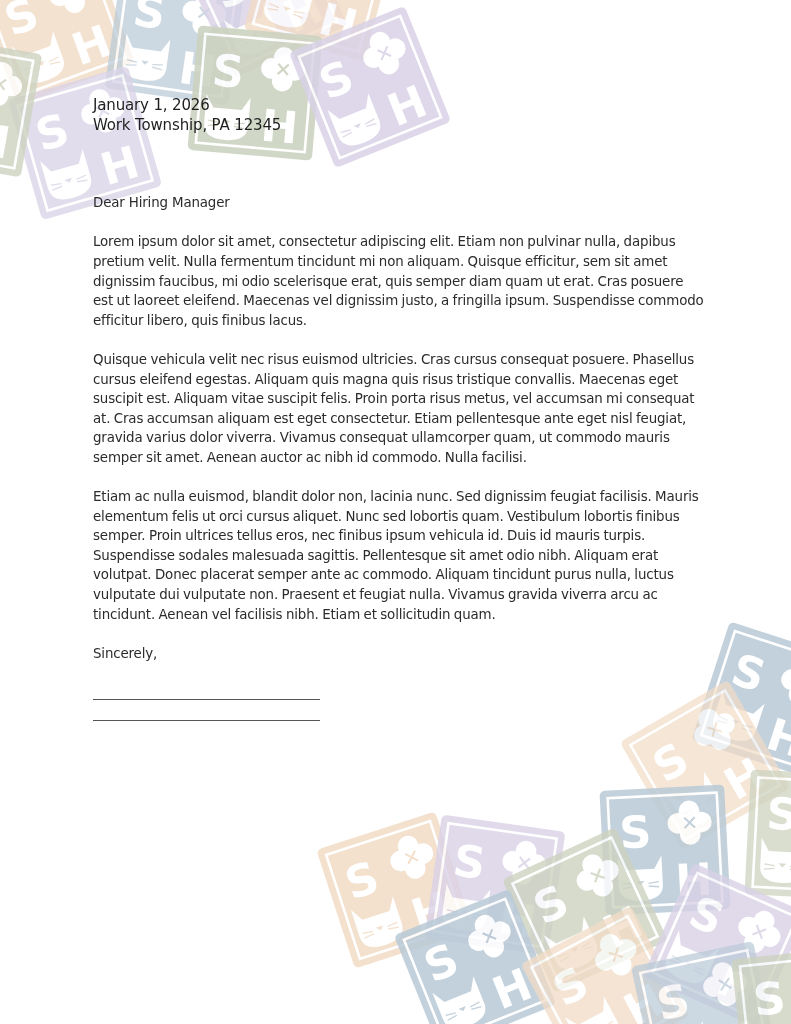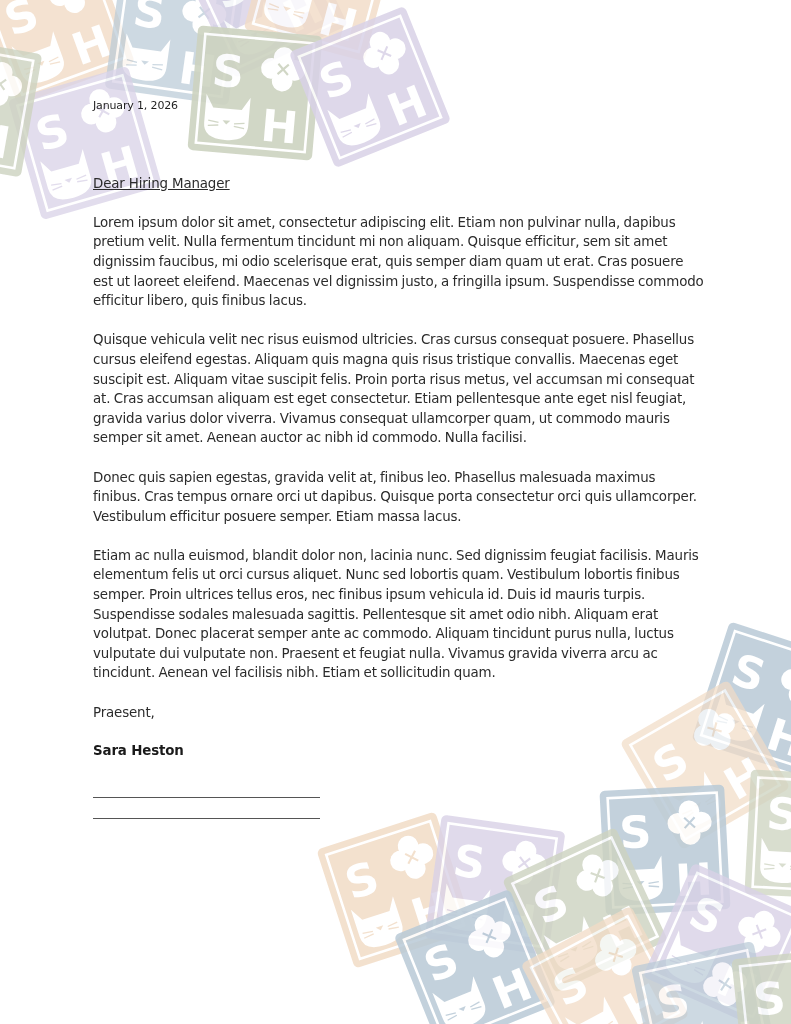--- a/index.html
+++ b/index.html
@@ -10,22 +10,22 @@
       color: #2b2b2b;
     }
     .stamps { position: absolute; inset: 0; z-index: 0; pointer-events: none; }
     .stamp { position: absolute; width: 130px; height: 130px; }
     .stamp svg { width: 100%; height: 100%; display: block; }
     .letter {
       position: absolute; left: 93px; top: 96px; width: 612px; z-index: 1;
       font-size: 13.4px; line-height: 19.6px; letter-spacing: -0.15px;
     }
     .letter p { margin: 0; }
-    .address p { color: #1f1f1f; font-size: 11px; }
-    .salutation { margin-top: 58px !important; text-decoration: underline; }
+    .address p { color: #1f1f1f; font-size: 15px; }
+    .salutation { margin-top: 58px !important; }
     .body-para { margin-top: 19.6px !important; word-spacing: -0.6px; }
     .closing { margin-top: 19.6px !important; }
     .signer { margin-top: 19px !important; font-weight: bold; color: #1a1a1a; }
     .sig-line {
       width: 227px; border-bottom: 1px solid #555; height: 0;
       margin-top: 36px;
     }
     .sig-line.second { margin-top: 20px; }
     .sig-label { margin-top: 3px !important; }
   </style>
@@ -160,27 +160,26 @@
   <div class="stamp" style="left:735px;top:950px;transform:rotate(-6deg);color:#cdd3c0;opacity:.8">
       <svg>
         <use href="#sh-stamp"></use>
       </svg>
     </div>
 </div>
 
 <div class="letter">
   <div class="address">
     <p>January 1, 2026</p>
+    <p>Work Township, PA 12345</p>
   </div>
 
   <p class="salutation">Dear Hiring Manager</p>
 
   <p class="body-para">Lorem ipsum dolor sit amet, consectetur adipiscing elit. Etiam non pulvinar nulla, dapibus pretium velit. Nulla fermentum tincidunt mi non aliquam. Quisque efficitur, sem sit amet dignissim faucibus, mi odio scelerisque erat, quis semper diam quam ut erat. Cras posuere est ut laoreet eleifend. Maecenas vel dignissim justo, a fringilla ipsum. Suspendisse commodo efficitur libero, quis finibus lacus.</p>
   <p class="body-para">Quisque vehicula velit nec risus euismod ultricies. Cras cursus consequat posuere. Phasellus cursus eleifend egestas. Aliquam quis magna quis risus tristique convallis. Maecenas eget suscipit est. Aliquam vitae suscipit felis. Proin porta risus metus, vel accumsan mi consequat at. Cras accumsan aliquam est eget consectetur. Etiam pellentesque ante eget nisl feugiat, gravida varius dolor viverra. Vivamus consequat ullamcorper quam, ut commodo mauris semper sit amet. Aenean auctor ac nibh id commodo. Nulla facilisi.</p>
-  <p class="body-para">Donec quis sapien egestas, gravida velit at, finibus leo. Phasellus malesuada maximus finibus. Cras tempus ornare orci ut dapibus. Quisque porta consectetur orci quis ullamcorper. Vestibulum efficitur posuere semper. Etiam massa lacus.</p>
   <p class="body-para">Etiam ac nulla euismod, blandit dolor non, lacinia nunc. Sed dignissim feugiat facilisis. Mauris elementum felis ut orci cursus aliquet. Nunc sed lobortis quam. Vestibulum lobortis finibus semper. Proin ultrices tellus eros, nec finibus ipsum vehicula id. Duis id mauris turpis. Suspendisse sodales malesuada sagittis. Pellentesque sit amet odio nibh. Aliquam erat volutpat. Donec placerat semper ante ac commodo. Aliquam tincidunt purus nulla, luctus vulputate dui vulputate non. Praesent et feugiat nulla. Vivamus gravida viverra arcu ac tincidunt. Aenean vel facilisis nibh. Etiam et sollicitudin quam.</p>
 
-  <p class="closing">Praesent,</p>
-  <p class="signer">Sara Heston</p>
+  <p class="closing">Sincerely,</p>
 
   <div class="sig-line"></div>
   <div class="sig-line second"></div>
 </div>
 
 </body></html>

